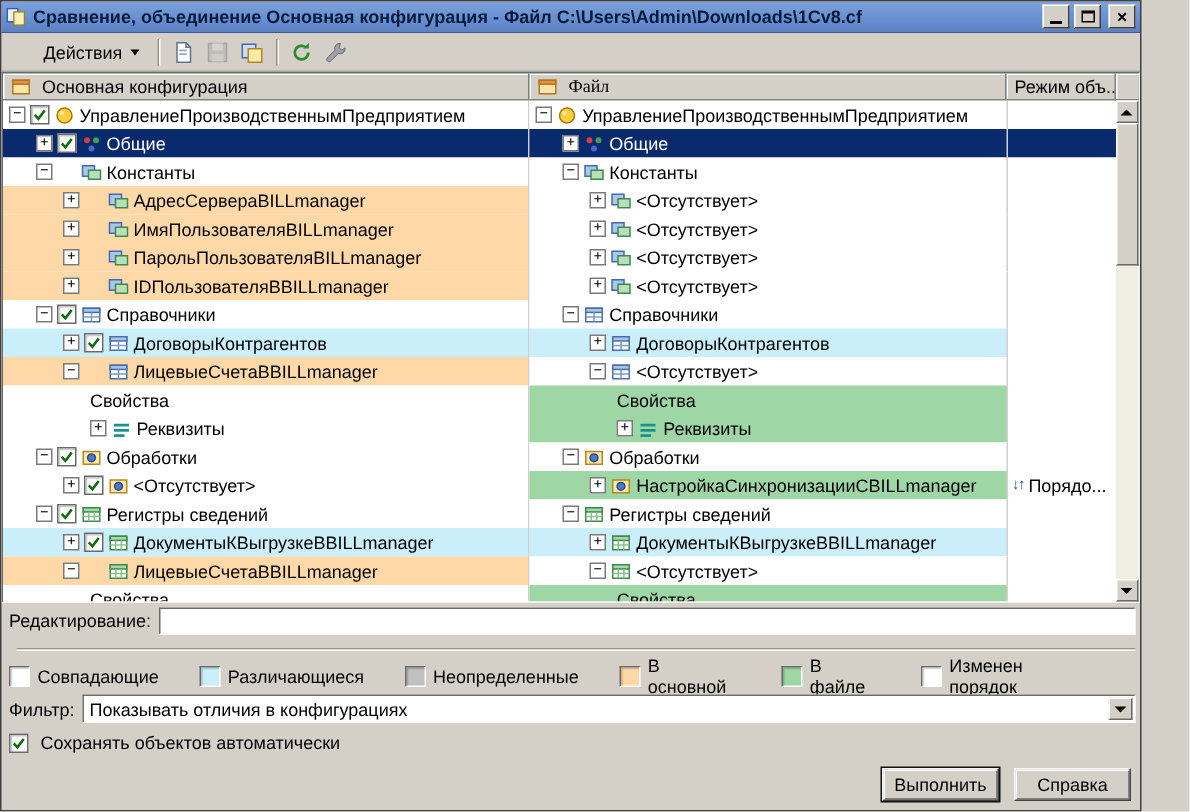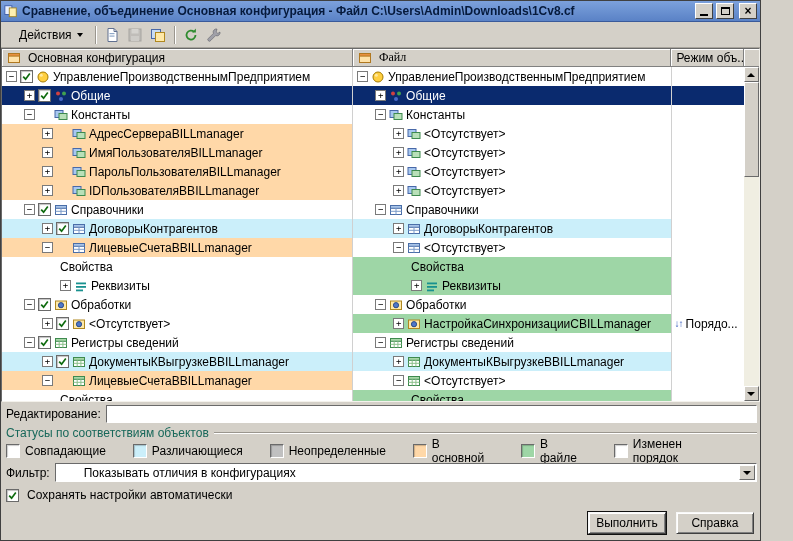--- a/index.html
+++ b/index.html
@@ -36,21 +36,21 @@
     display:flex; align-items:center; justify-content:center;
   }
   .tb-btn.close { margin-left:2px; }
   .glyph-min { width:8px; height:2px; background:#000; margin-top:7px; }
   .glyph-max { width:9px; height:8px; border:1px solid #000; border-top:2px solid #000; }
   .glyph-close { font-size:12px; font-weight:bold; line-height:12px; }
   
   .toolbar {
     flex:none; height:26px;
     display:flex; align-items:center;
-    padding:1px 10px;
+    padding:1px 20px;
     border-bottom:1px solid #A8A49C;
     background:#D4D0C8;
   }
   .actions-btn {
     display:flex; align-items:center; gap:5px;
     padding:3px 7px; border:1px solid #D4D0C8;
   }
   .caret {
     width:0; height:0;
     border-left:3px solid transparent; border-right:3px solid transparent;
@@ -145,21 +145,21 @@
   .group-line { flex:1; height:2px; margin-left:5px; border-top:1px solid #9A968E; border-bottom:1px solid #FFF; }
   .status-row { flex:none; height:21px; display:flex; align-items:center; padding:0 5px; }
   .status-item { display:flex; align-items:center; gap:5px; margin-right:27px; }
   .swatch {
     flex:none; width:14px; height:14px;
     border:1px solid; border-color:#6A6A6A #FFF #FFF #6A6A6A;
     box-shadow:inset 1px 1px 1px rgba(0,0,0,.2);
   }
   .filter-row { flex:none; height:23px; display:flex; align-items:center; padding:2px 3px 2px 5px; gap:5px; }
   .combo { flex:1; position:relative; display:flex; align-items:center; height:19px;
-    border:1px solid; border-color:#6A6A6A #FFF #FFF #6A6A6A; background:#FFF;padding-left:24px; }
+    border:1px solid; border-color:#6A6A6A #FFF #FFF #6A6A6A; background:#FFF; }
   .combo-text { padding-left:4px; overflow:hidden; white-space:nowrap; flex:1; }
   .combo-btn {
     position:absolute; right:1px; top:1px; bottom:1px; width:16px;
     background:#D4D0C8; border:1px solid; border-color:#FFF #6A6A6A #6A6A6A #FFF;
     display:flex; align-items:center; justify-content:center;
   }
   .autosave-row { flex:none; height:18px; display:flex; align-items:center; gap:5px; padding:0 5px; margin-top:2px; }
   .buttons-row { margin-top:auto; flex:none; display:flex; justify-content:flex-end; gap:10px; padding:4px 6px 6px; }
   .btn {
     min-width:78px; height:22px; background:#D4D0C8; color:#000;
@@ -783,21 +783,20 @@
       </div>
     </div>
   </div>
 
   <div class="edit-row">
     <span class="lbl">Редактирование:</span>
     <input class="sunken edit-input" value="" style="">
   </div>
 
   <div class="group-title-row">
-    <span class="group-title">Статусы по соответствиям объектов</span>
     <span class="group-line"></span>
   </div>
   <div class="status-row" id="status-row">
       <span class="status-item">
         <span class="swatch" style="background: rgb(255, 255, 255);"></span>
         <span>Совпадающие</span>
       </span>
       <span class="status-item">
         <span class="swatch" style="background: rgb(203, 239, 250);"></span>
         <span>Различающиеся</span>
@@ -829,21 +828,21 @@
         </span>
     </div>
   </div>
 
   <div class="autosave-row">
     <span class="cb" id="autosave-cb">
         <svg width="9" height="9" viewBox="0 0 9 9">
           <path d="M1.2 4.6l2.4 2.6L7.8 1.6" fill="none" stroke="#0E6B0E" stroke-width="1.7"></path>
         </svg>
       </span>
-    <span>Сохранять настройки автоматически</span>
+    <span>Сохранять объектов автоматически</span>
   </div>
 
   <div class="buttons-row">
     <button class="btn btn-default">Выполнить</button>
     <button class="btn">Справка</button>
   </div>
 
 </div>
 
 </body></html>

